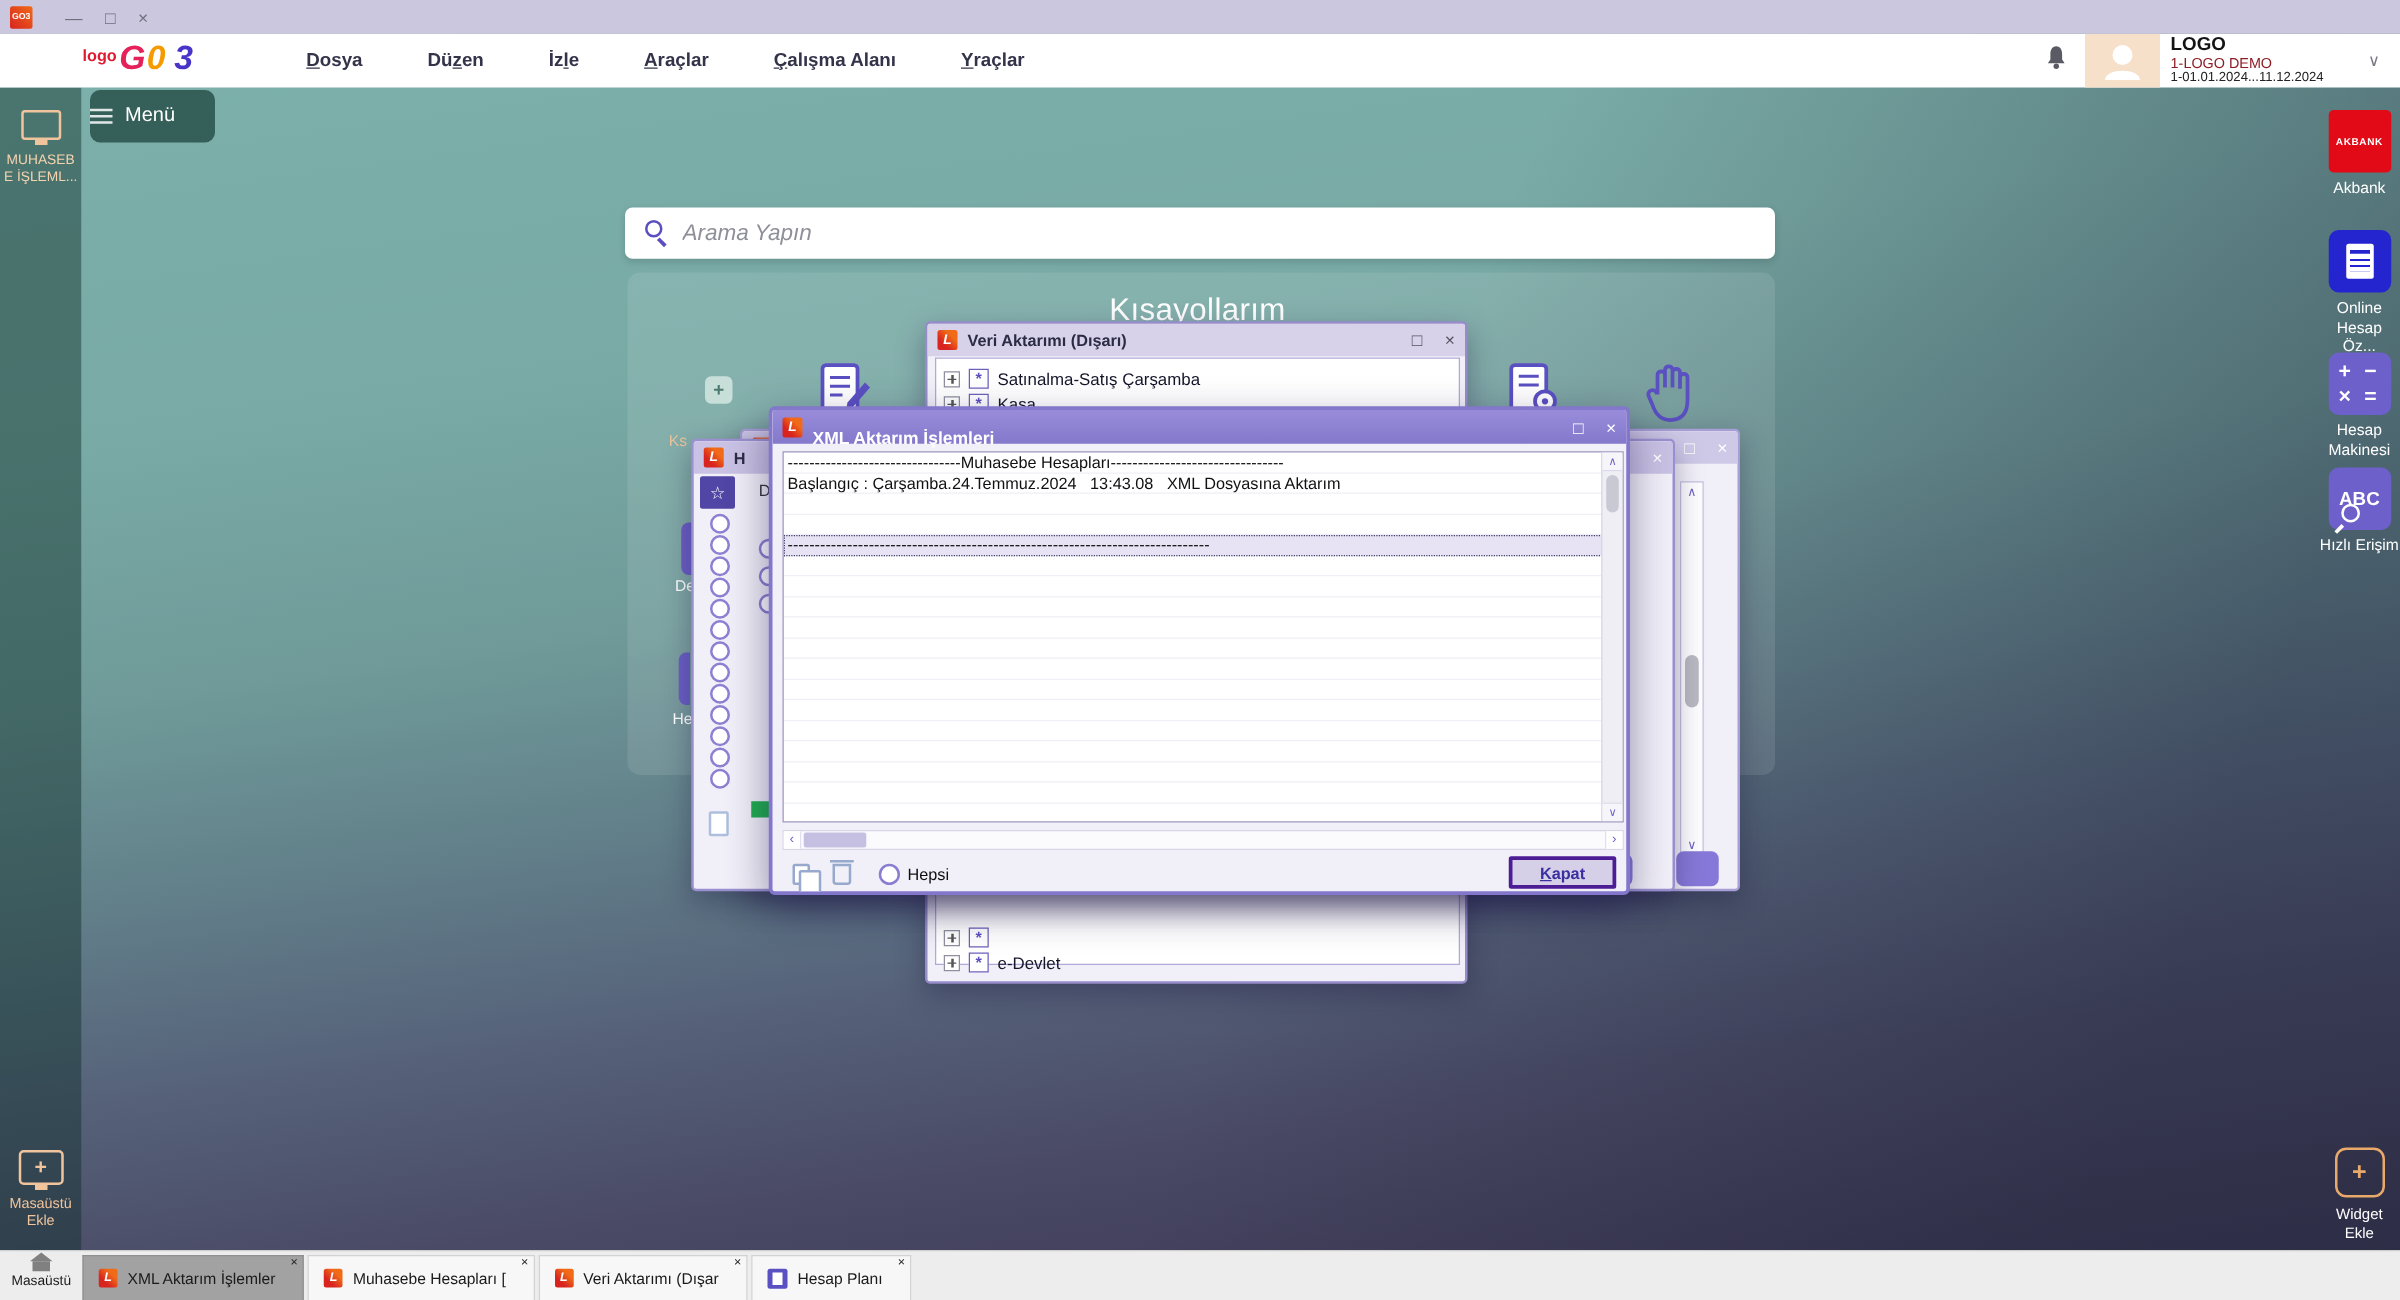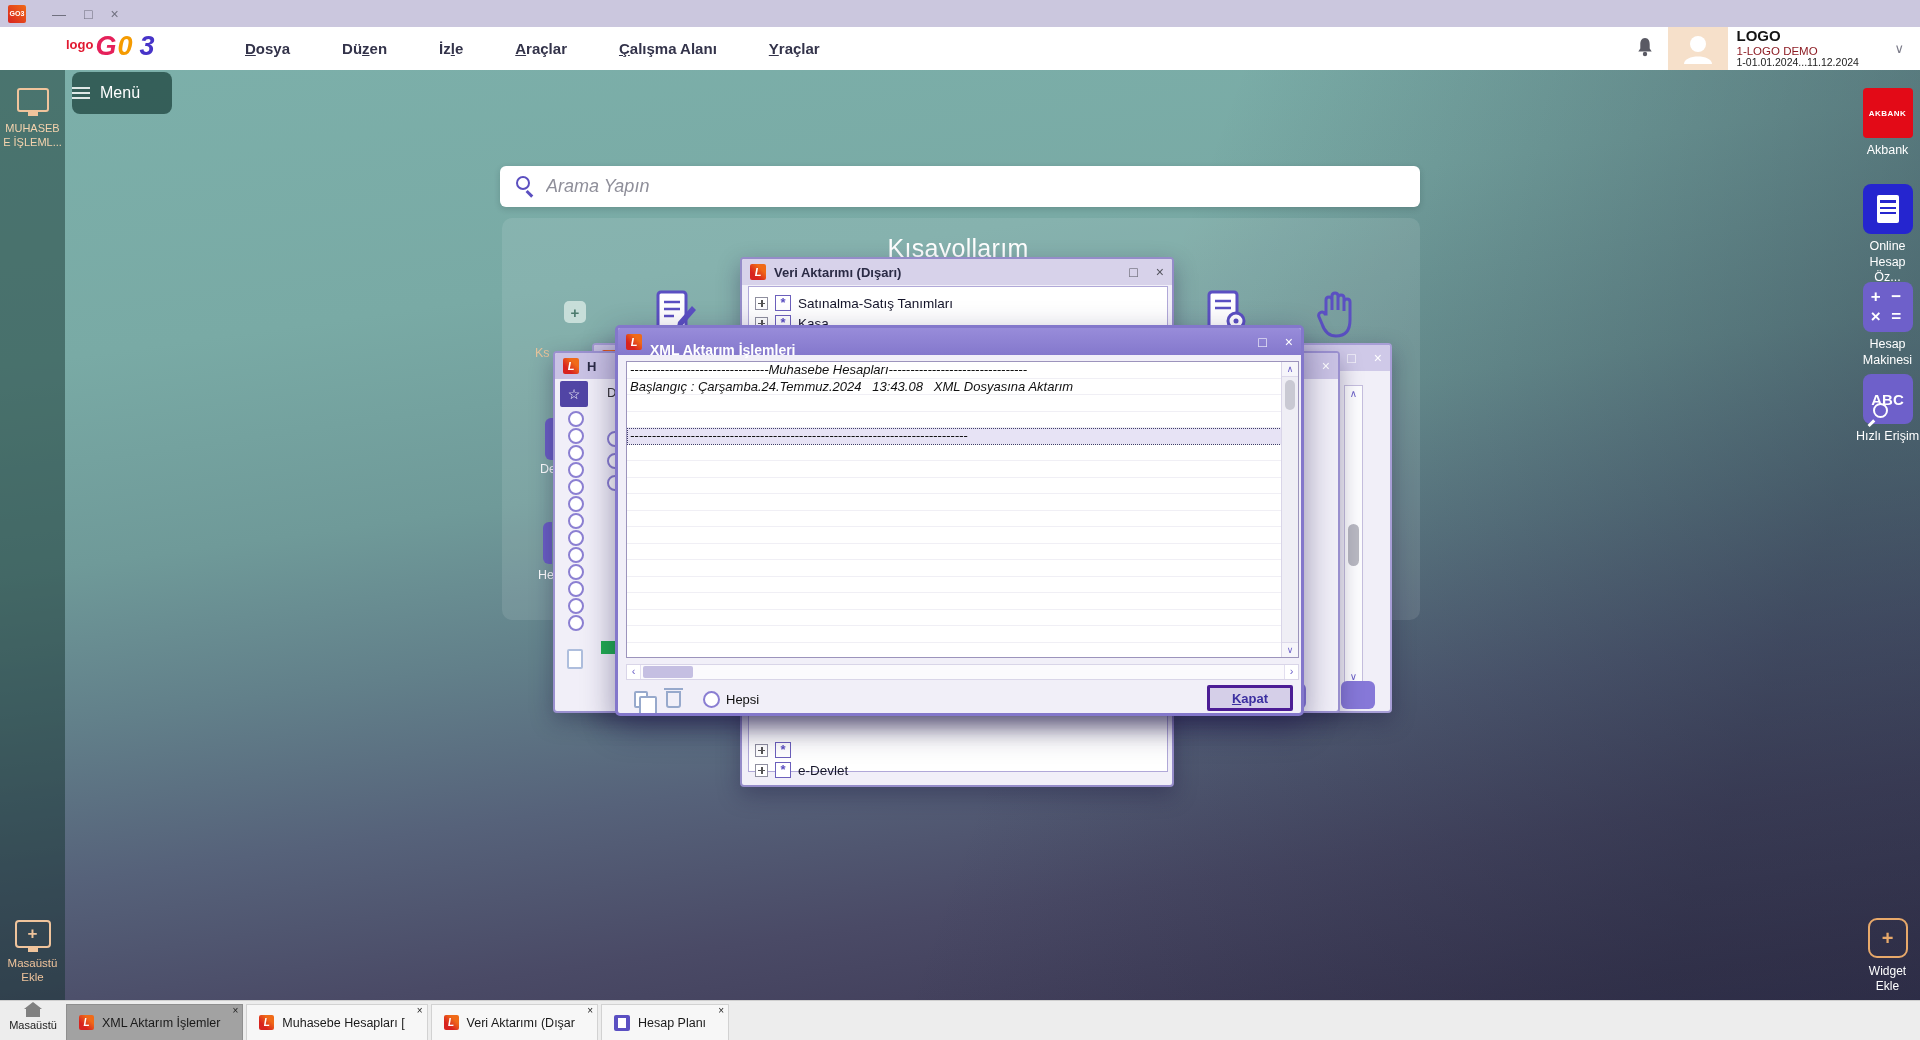--- a/index.html
+++ b/index.html
@@ -118,21 +118,21 @@
   
   #xml { left:615px; top:325px; width:689px; height:391px; z-index:40; border:3px solid #8377cb; border-radius:5px;
     box-shadow:0 12px 32px rgba(30,22,75,0.45); }
   #xml .wtitle { height:27px; background:linear-gradient(180deg,#988cda,#8478cc); }
   #xml .wtitle .wtext { color:#fff; font-size:14px;margin-top:16px; }
   #xml .wbtn { color:#fff; font-size:14px; }
   .loglist { position:absolute; left:8px; top:33px; width:673px; height:297px; background:#fff;
     border:1px solid #9c94bc; overflow:hidden; }
   .logrows { position:absolute; left:0; top:0; width:655px; }
   .logrow { height:16.5px; line-height:16.5px; font-size:13px; color:#111; white-space:pre;
-    overflow:hidden; padding-left:3px; border-bottom:1px solid #f0eff5;font-style:italic; }
+    overflow:hidden; padding-left:3px; border-bottom:1px solid #f0eff5; }
   .logrow.selected { position:relative; z-index:2; outline:2px solid #d9368b; background:#fff; border-bottom-color:transparent; }
   .logrow.focus { background:#e7e3f5; outline:1px dotted #40406a; outline-offset:-1px; }
   .lvscroll { position:absolute; right:0; top:0; width:17px; height:100%; background:#efeef5; border-left:1px solid #d9d5e8; }
   .lvscroll .arr { position:absolute; left:0; width:100%; text-align:center; font-size:9px; color:#6c61c8; background:#f6f5fa; height:15px; line-height:15px; }
   .lvscroll .arr.up { top:0; border-bottom:1px solid #ddd9ea; } .lvscroll .arr.dn { bottom:0; border-top:1px solid #ddd9ea; }
   .lvscroll .thumb { position:absolute; left:3px; top:18px; width:10px; height:30px; background:#c9c9d3; border-radius:6px; }
   .hscroll { position:absolute; left:8px; top:336px; width:673px; height:16px; background:#fbfafd; border:1px solid #d9d5e8; }
   .hscroll .arr { position:absolute; top:0; width:14px; height:14px; text-align:center; line-height:13px; font-size:11px; color:#6c61c8; background:#fff; }
   .hscroll .arr.lt { left:0; border-right:1px solid #e3dff0; } .hscroll .arr.rt { right:0; border-left:1px solid #e3dff0; }
   .hscroll .thumb { position:absolute; left:16px; top:1px; width:50px; height:12px; background:#c5bfe2; border-radius:2px; }
@@ -293,21 +293,21 @@
       <div class="wtext">Veri Aktarımı (Dışarı)</div>
       <span class="wbtn">□</span>
       <span class="wbtn">×</span>
     </div>
     <div class="tree">
       <div class="tree-top">
 
       <div class="trow">
           <span class="texp"></span>
           <span class="tstar">*</span>
-          <span class="tlabel">Satınalma-Satış Tanımları</span>
+          <span class="tlabel">Satınalma-Satış Çarşamba</span>
         </div>
           <div class="trow">
           <span class="texp"></span>
           <span class="tstar">*</span>
           <span class="tlabel">Kasa</span>
         </div>
         </div>
       <div class="tree-bottom">
 
       <div class="trow">

